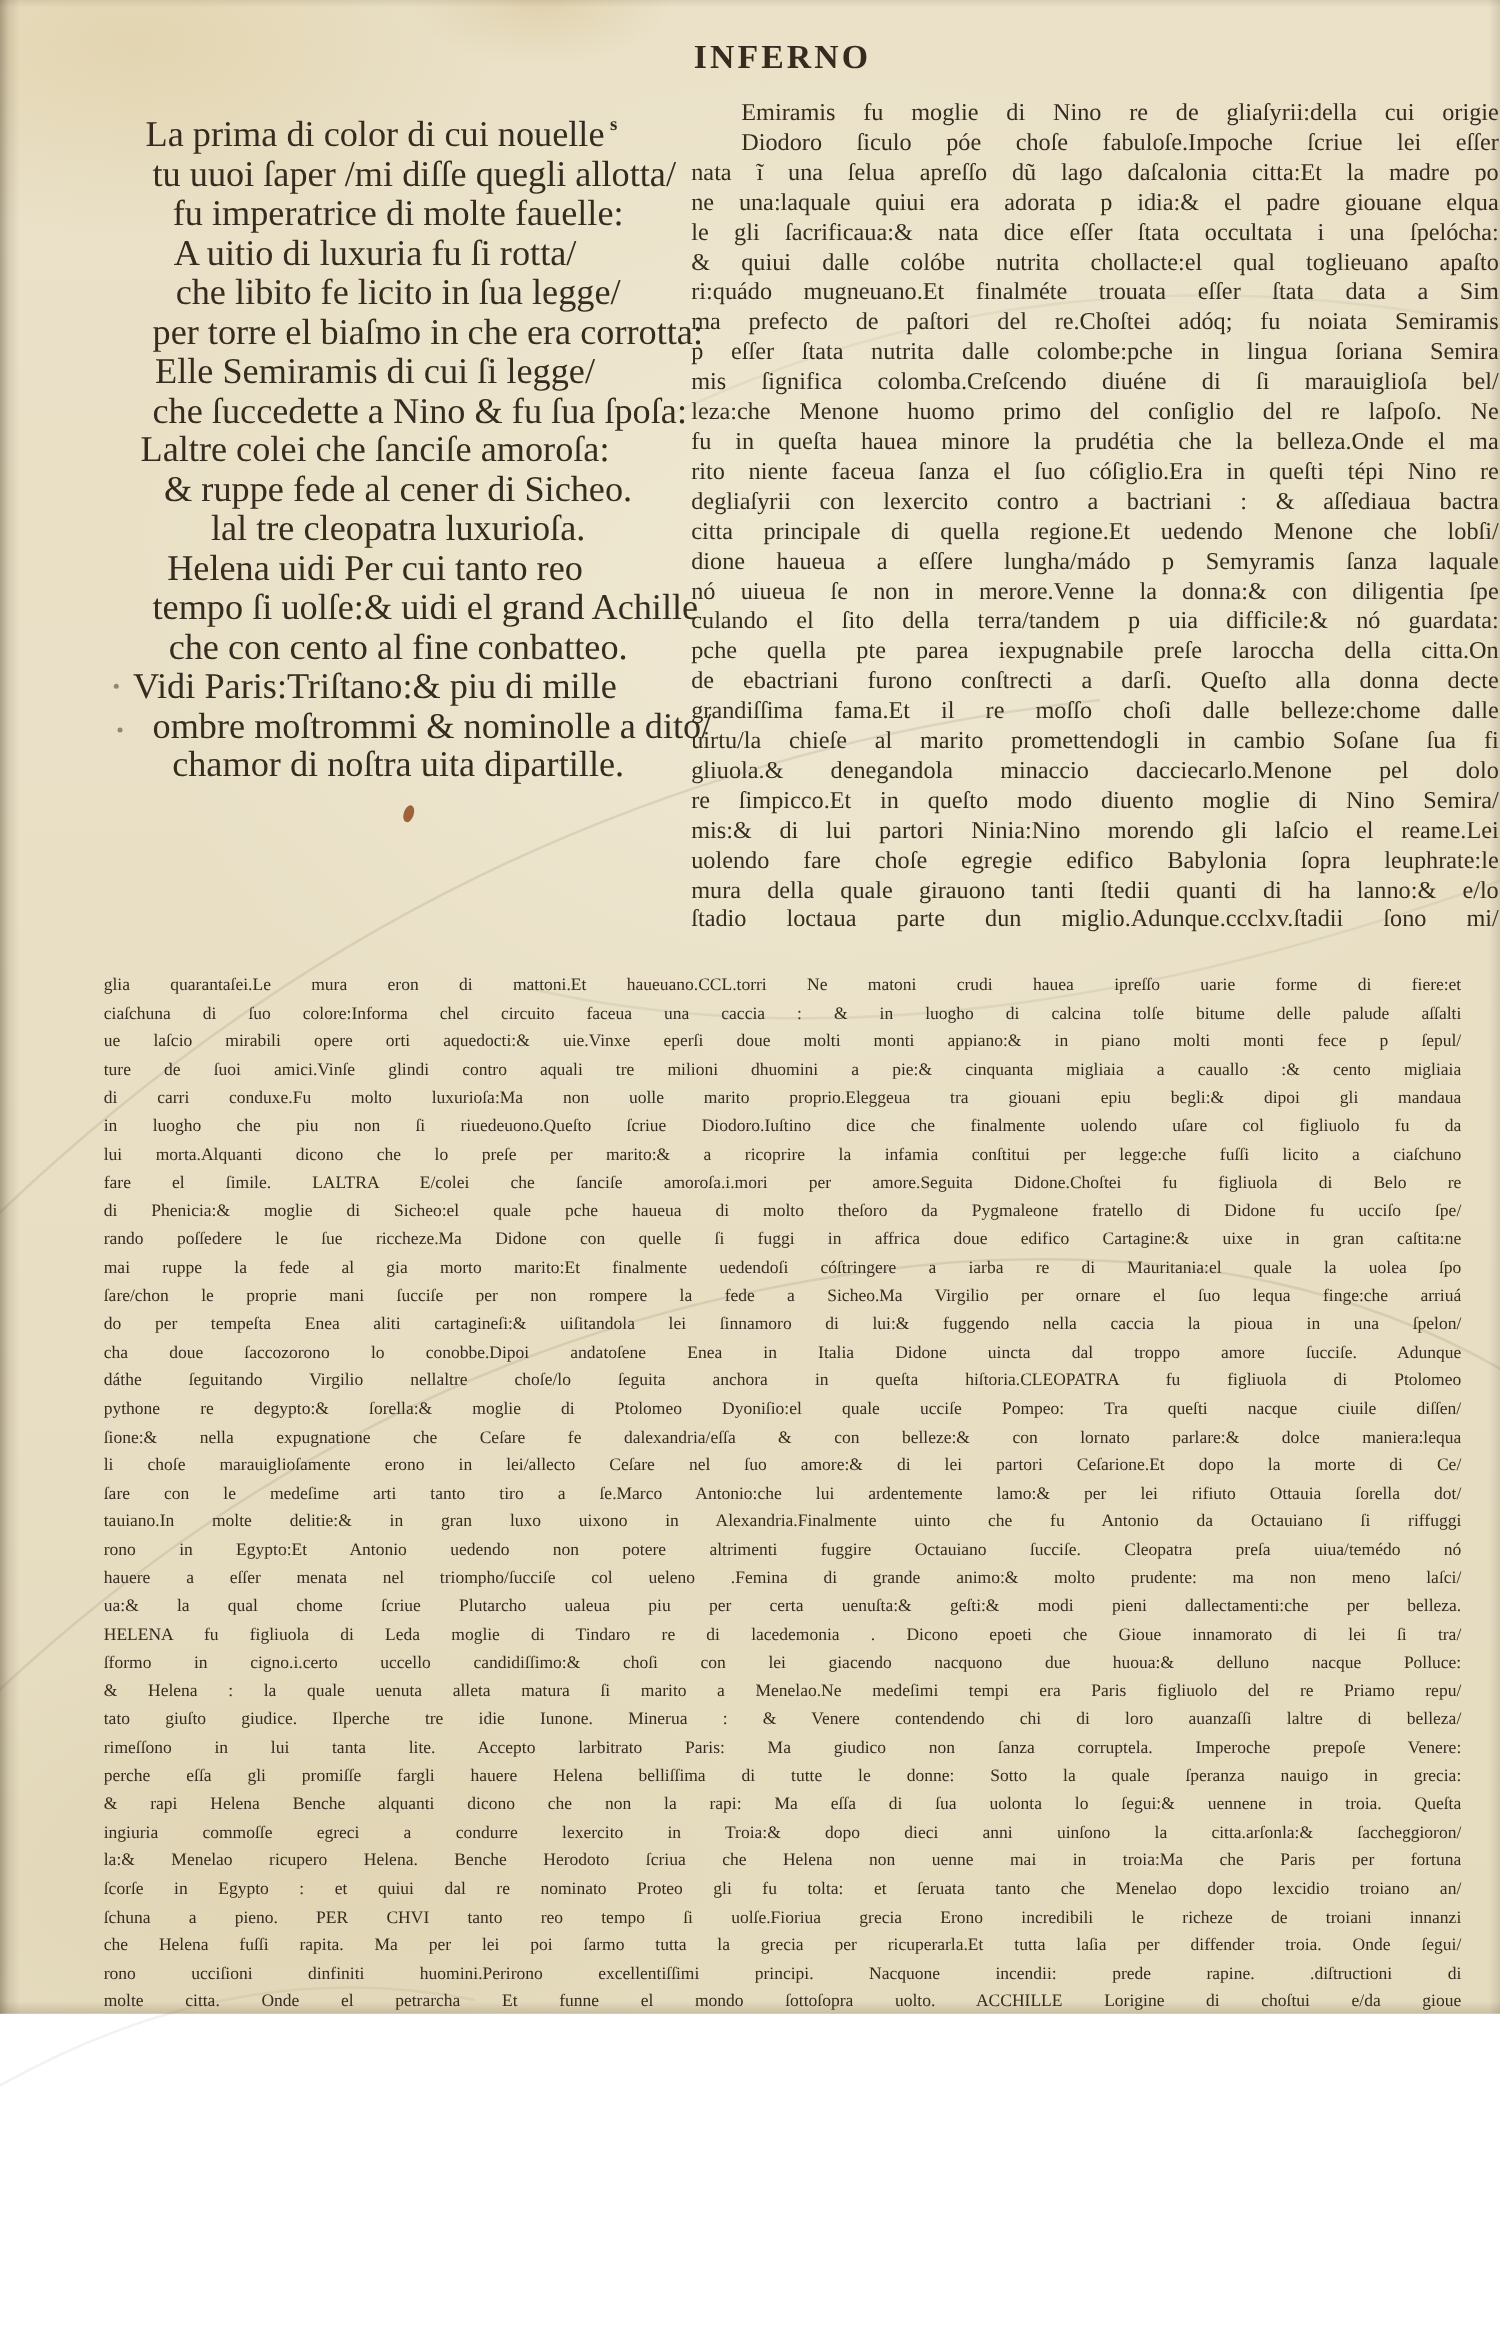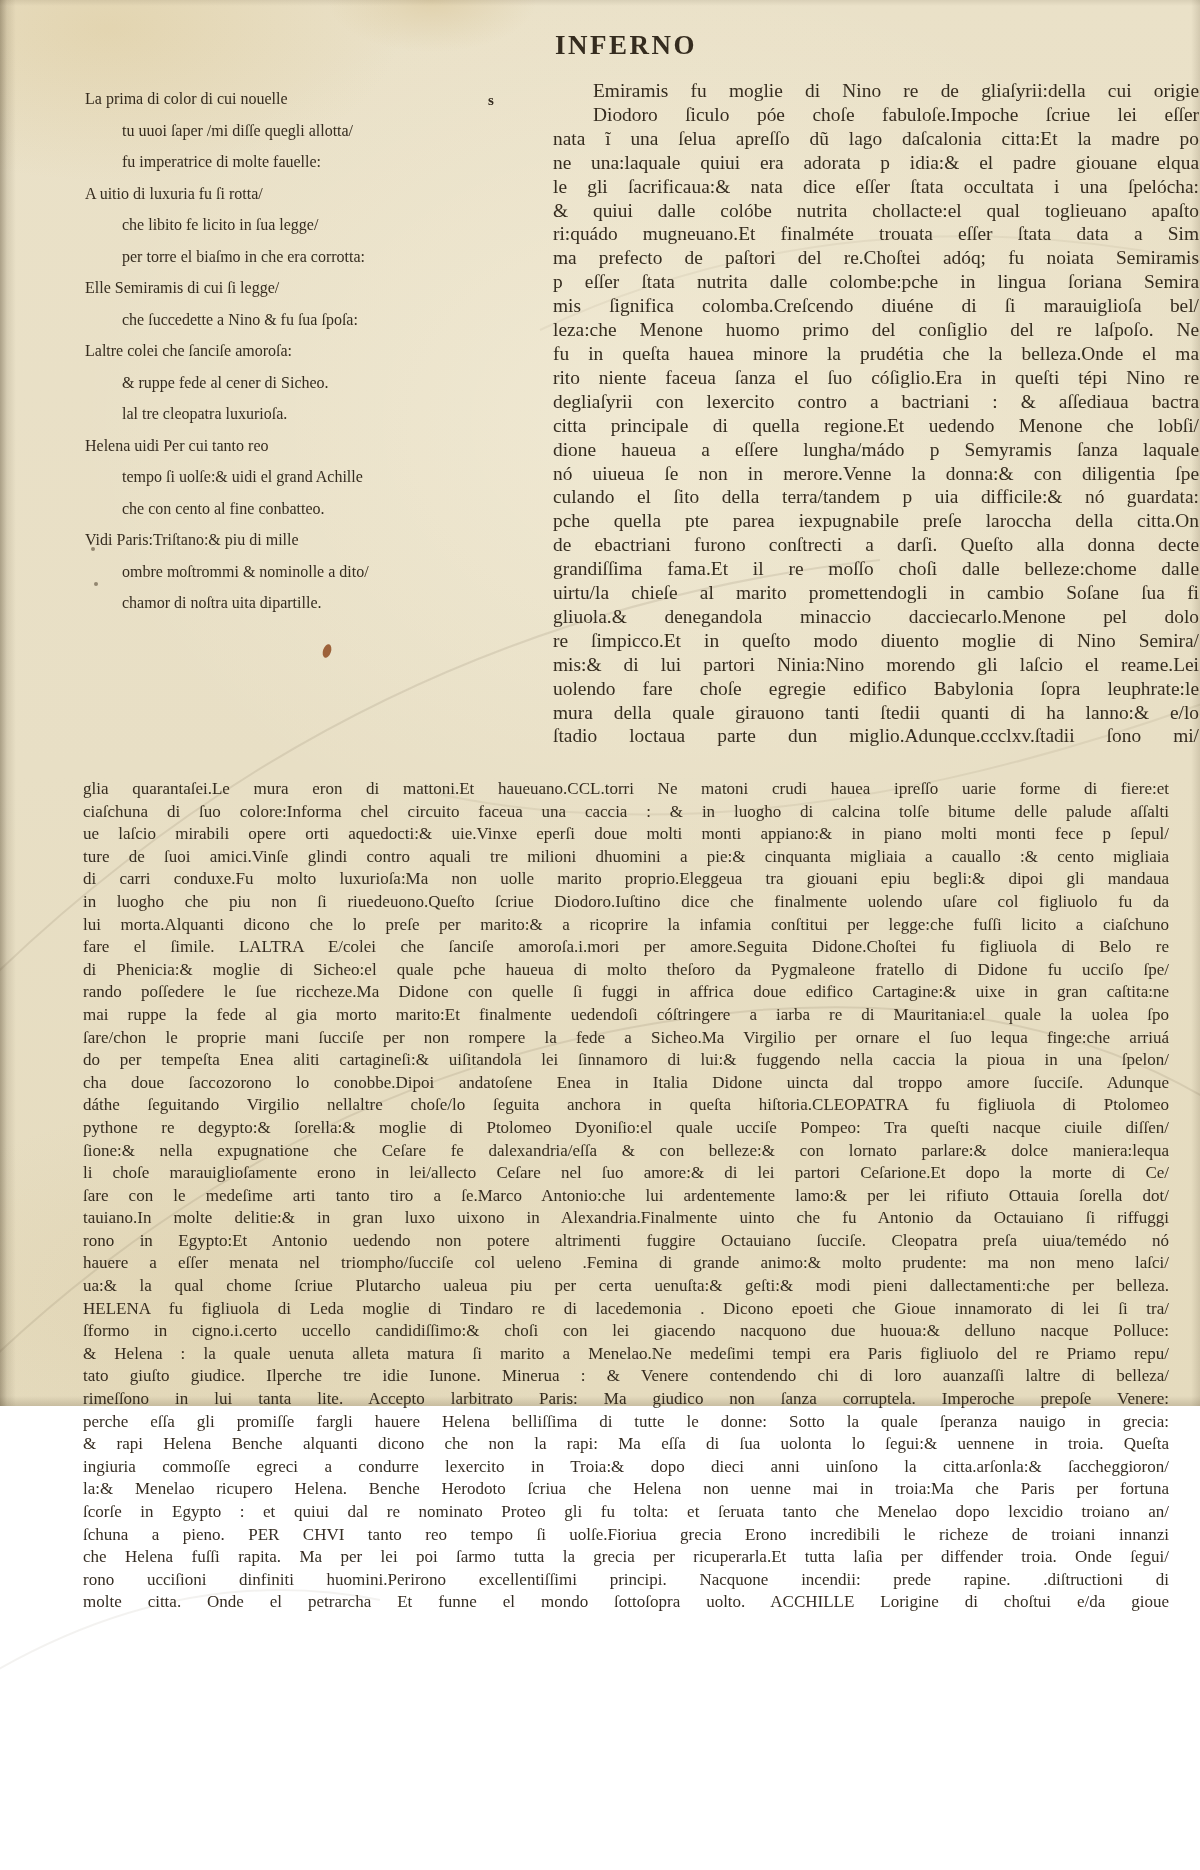--- a/index.html
+++ b/index.html
@@ -1,51 +1,51 @@
 <!DOCTYPE html>
 <html><head>
 <meta charset="utf-8">
 <style>
   html,body{margin:0;padding:0;}
   body{width:1200px;height:1870px;overflow:hidden;
        font-family:"Liberation Serif","DejaVu Serif",serif;}
-  #page{position:relative;width:1200px;height:1406px;
+  #page{position:relative;width:1200px;height:1611px;
         color:rgba(41,32,20,.94);
         background:
           radial-gradient(420px 220px at 9% 2%, rgba(198,164,84,.20), transparent 70%),
           radial-gradient(140px 70px at 36% 0%, rgba(190,155,80,.22), transparent 75%),
           radial-gradient(900px 700px at 55% 30%, rgba(255,252,238,.30), transparent 65%),
           radial-gradient(500px 260px at 20% 92%, rgba(180,150,80,.10), transparent 75%),
           linear-gradient(180deg,#eae1c8 0%,#e8dfc5 55%,#e5dbbe 100%);
   }
   
   #page::before{content:"";position:absolute;inset:0;pointer-events:none;
         background:
           linear-gradient(90deg, rgba(70,56,32,.38) 0px, rgba(70,56,32,.12) 7px, transparent 16px),
           linear-gradient(270deg, rgba(70,56,32,.14) 0px, transparent 9px),
           linear-gradient(0deg, rgba(70,56,32,.18) 0px, transparent 10px),
           linear-gradient(180deg, rgba(70,56,32,.10) 0px, transparent 6px);}
   .overlay{position:absolute;left:0;top:0;pointer-events:none;}
 
   .header{position:absolute;left:0;top:30px;width:1200px;text-align:center;
           padding-left:26px;font-size:27px;font-weight:700;letter-spacing:2.5px;}
 
-  .poem{position:absolute;left:85px;top:83px;width:430px;
-        font-size:16px;line-height:31.5px;white-space:nowrap;}
+  .poem{position:absolute;left:85px;top:93px;width:430px;
+        font-size:29px;line-height:31.5px;white-space:nowrap;text-align:center;}
   .poem-line.ind1{margin-left:37px;}
 
   .guide{position:absolute;left:488px;top:92px;font-size:15px;font-weight:700;}
 
   .colR{position:absolute;left:517px;top:79px;width:646px;
         font-size:19.4px;line-height:23.9px;
         text-align:justify;text-align-last:justify;margin-left:36px;}
   .com-line.ind1{margin-left:40px;}
 
   .full{position:absolute;left:83px;top:778px;width:1086px;
-        font-size:17px;line-height:22.6px;
+        font-size:14px;line-height:22.6px;
         text-align:justify;text-align-last:justify;}
 </style>
 </head>
 <body>
 
 <div id="page">
 
   <div class="header">INFERNO</div>
 
   <div class="poem">

